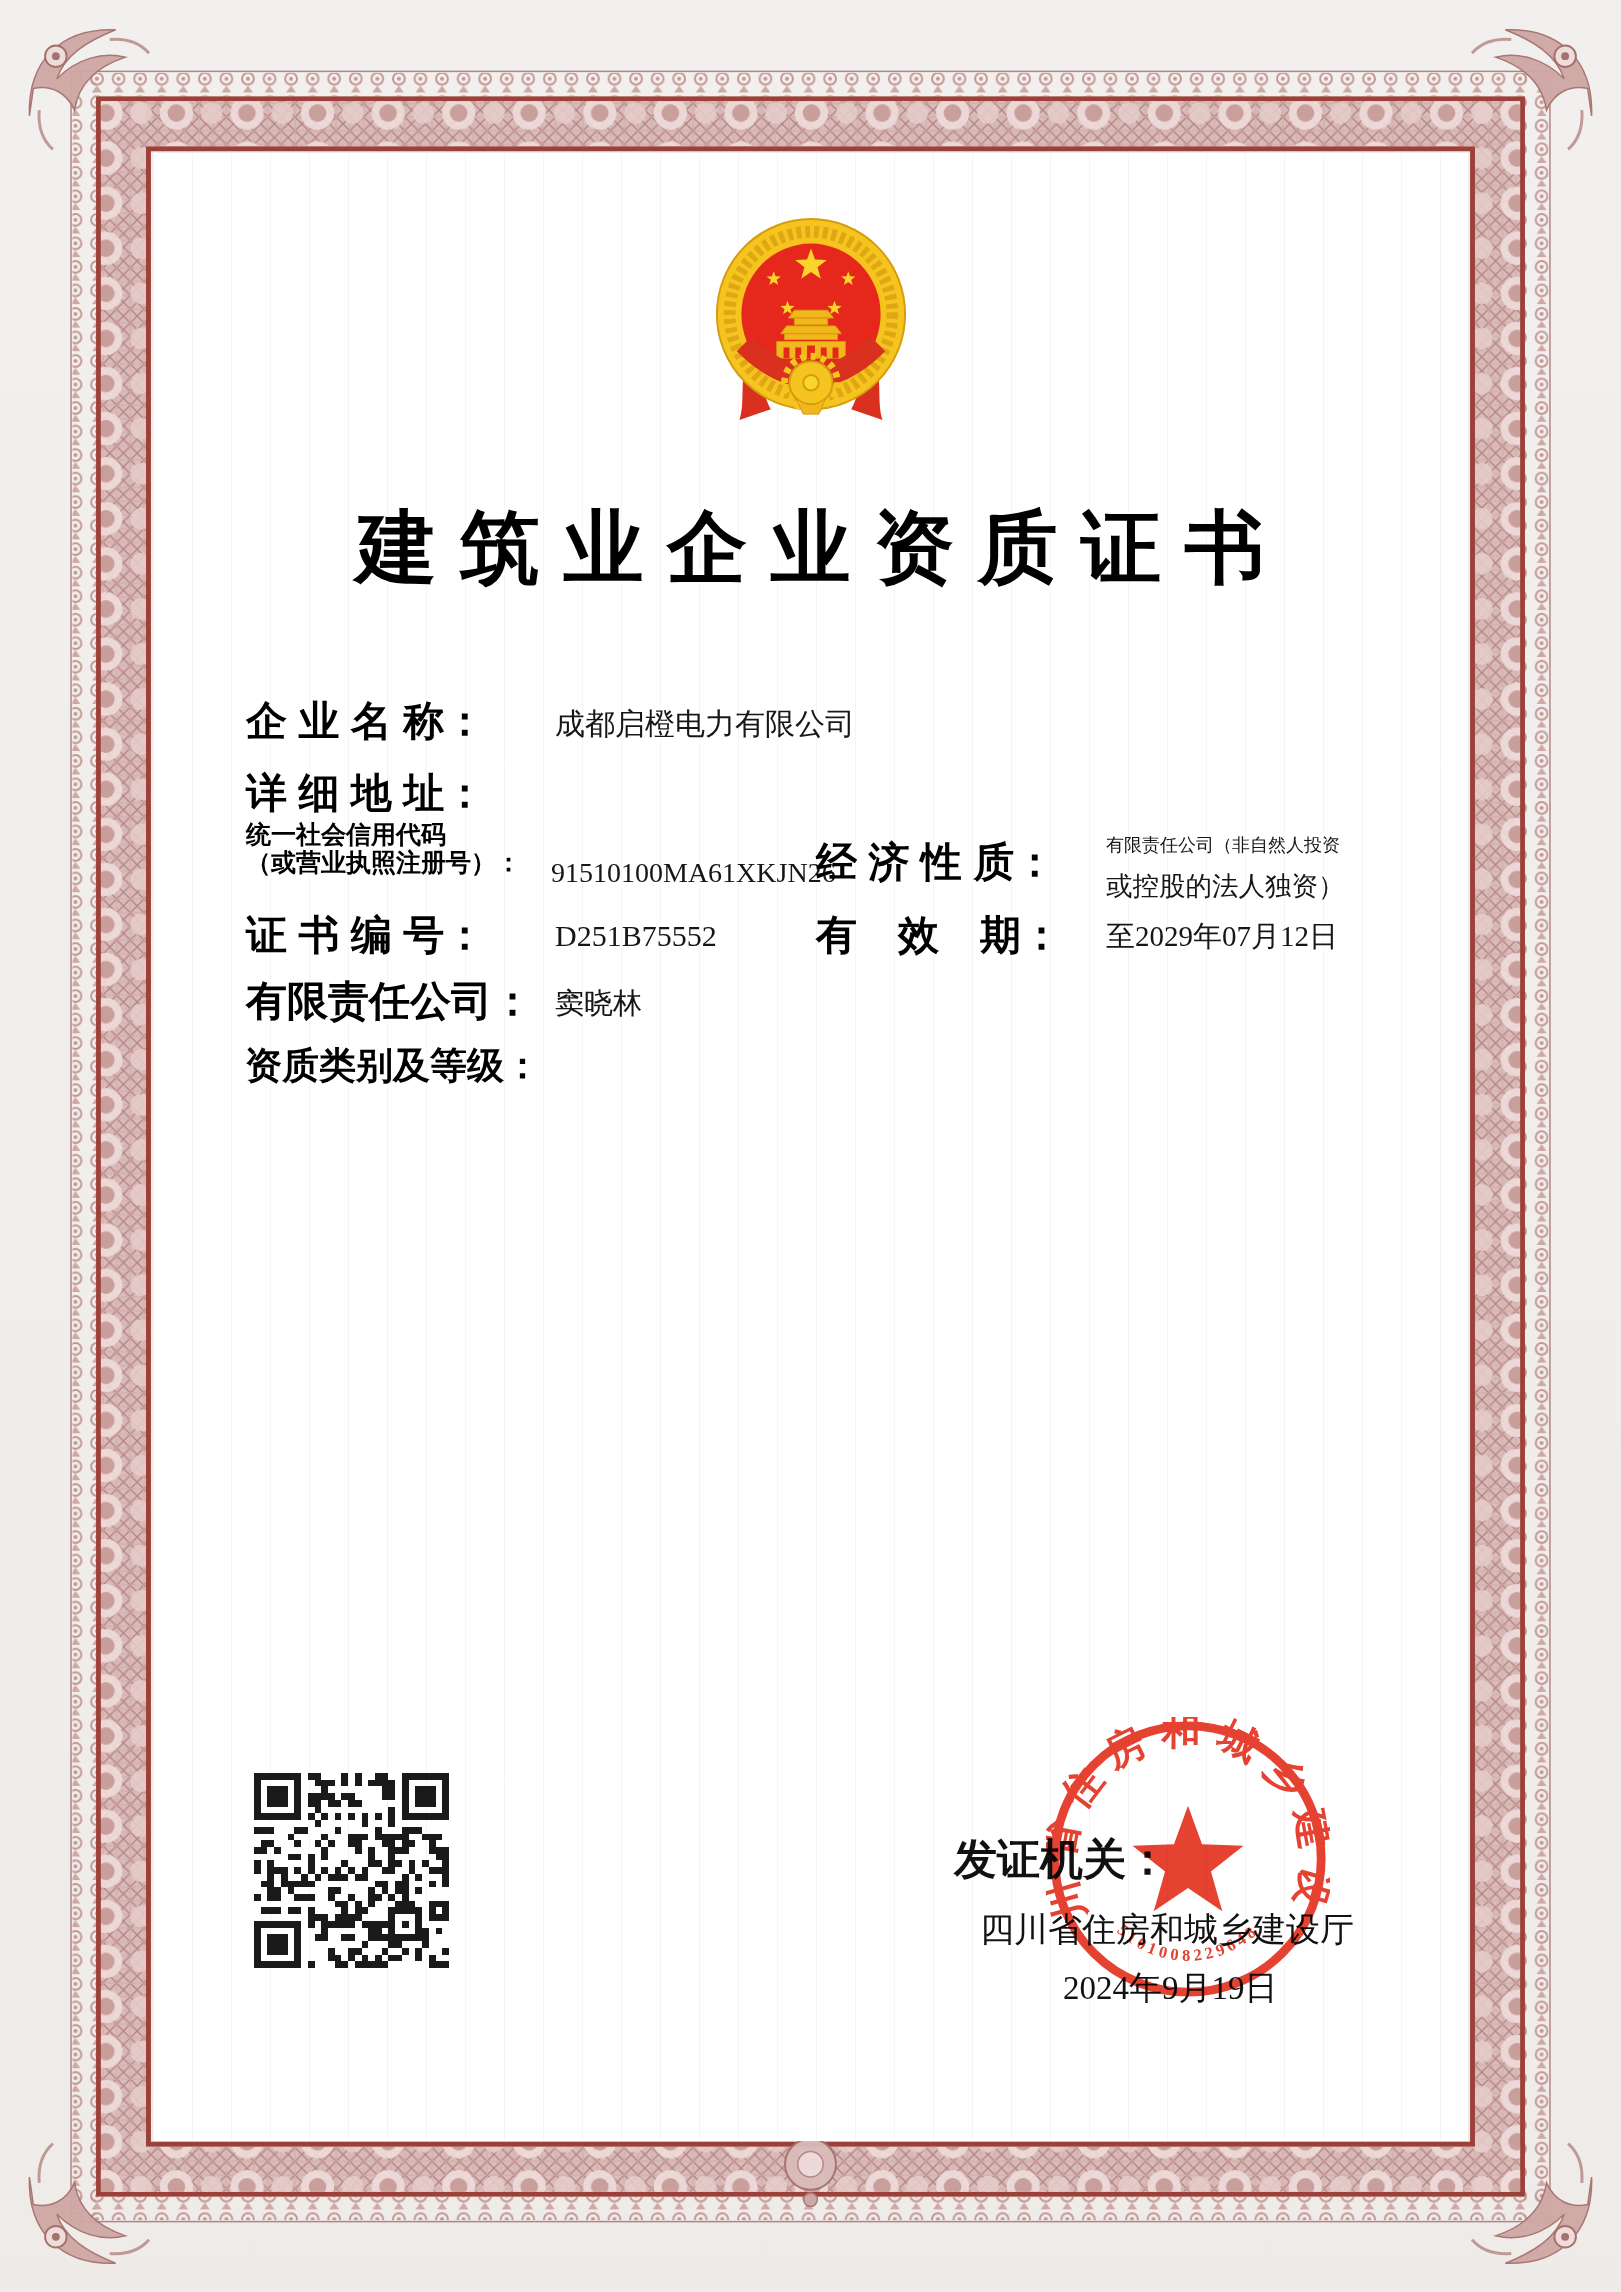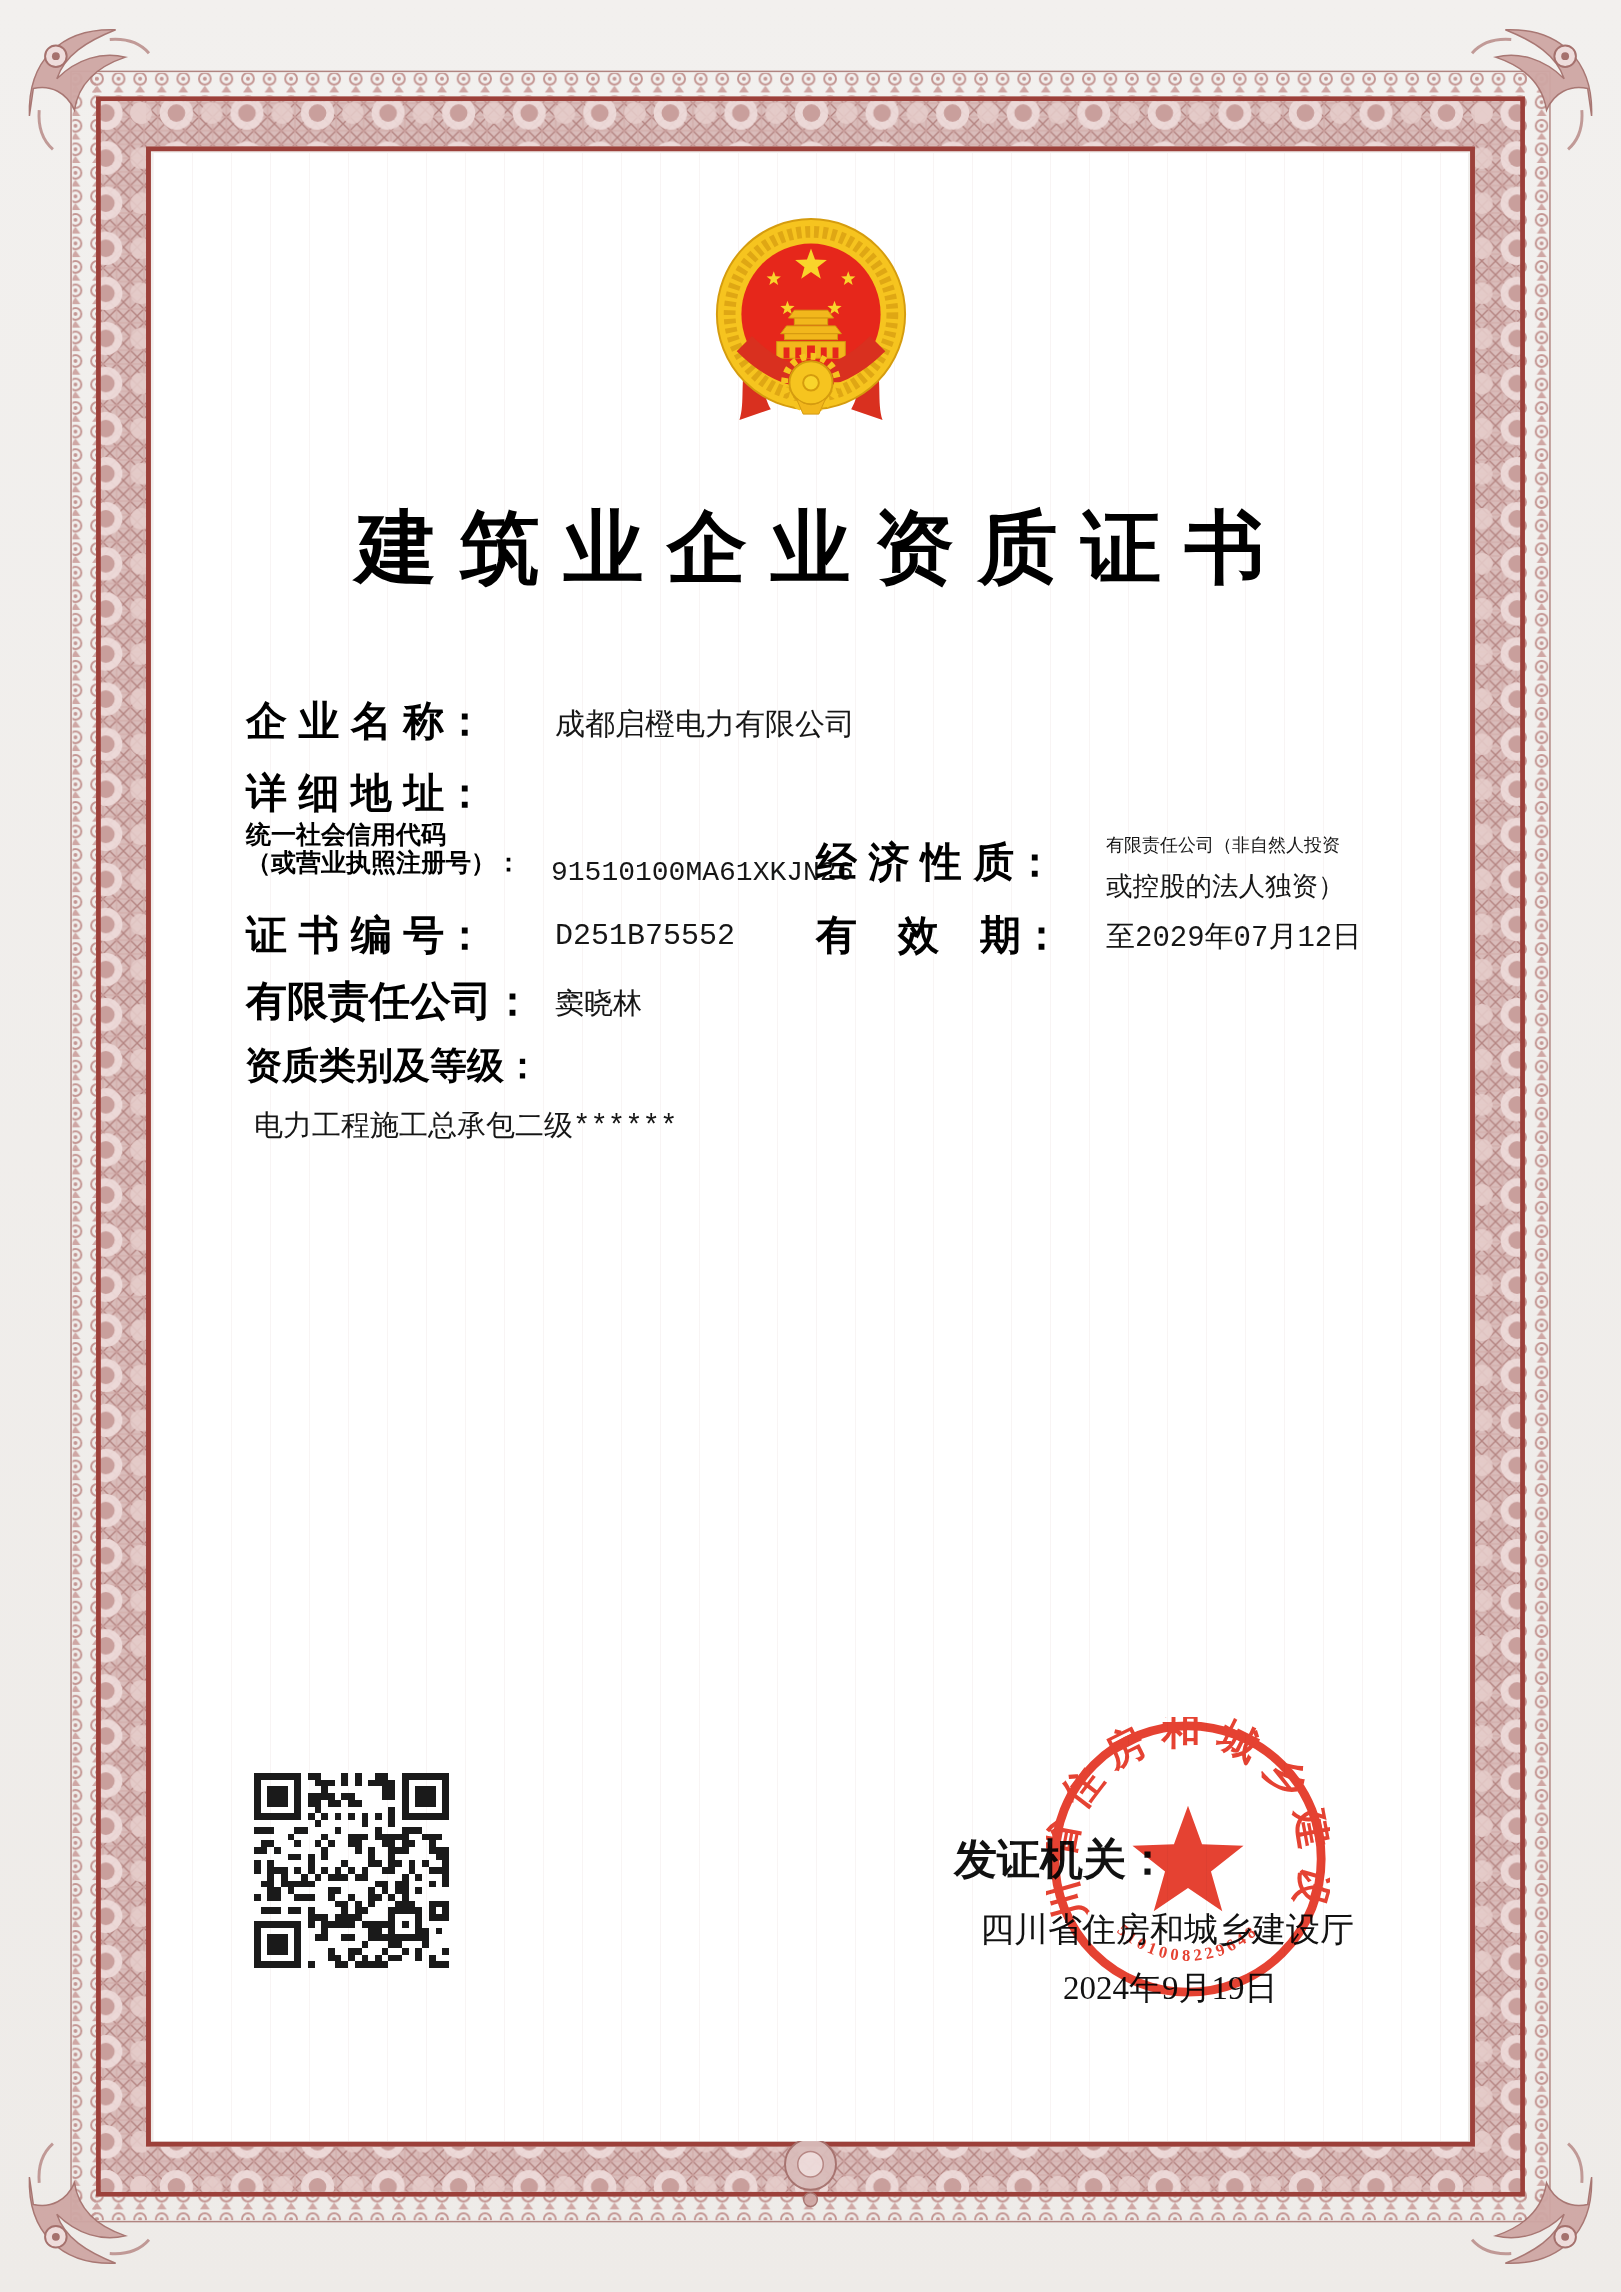--- a/index.html
+++ b/index.html
@@ -9,21 +9,21 @@
   .inner-paper{position:absolute;left:153px;top:153px;width:1315px;height:1988px;z-index:1;
         background:
           repeating-linear-gradient(90deg, rgba(186,150,148,0.10) 0px, rgba(186,150,148,0.10) 1px, rgba(0,0,0,0) 1px, rgba(0,0,0,0) 39px),
           #ffffff;}
   .content{position:absolute;left:0;top:0;width:1621px;height:2293px;z-index:2;}
   .emblem{position:absolute;left:712px;top:216px;}
   .title{position:absolute;left:0;top:495px;width:1621px;text-align:center;
          font-size:80px;font-weight:bold;letter-spacing:23.5px;padding-left:23.5px;box-sizing:border-box;
          font-family:"Liberation Sans","DejaVu Sans",sans-serif;color:#000;}
   .lbl{position:absolute;font-weight:bold;color:#000;white-space:nowrap;}
-  .val{position:absolute;font-family:Liberation Mono, monospace;color:#161616;white-space:nowrap;}
+  .val{position:absolute;font-family:Liberation Serif, serif;color:#161616;white-space:nowrap;}
   .lbl-main{font-size:41px;}
   .lbl-small{font-size:25px;line-height:27.4px;}
   .qr{position:absolute;left:254px;top:1773px;}
   .issuer-label{position:absolute;left:954px;top:1831px;font-size:43px;font-weight:bold;}
   .issuer-name{position:absolute;left:980px;top:1907px;font-size:34px;font-family:"Liberation Serif","DejaVu Serif",serif;}
   .issue-date{position:absolute;left:1063px;top:1966px;font-size:33px;font-family:"Liberation Serif","DejaVu Serif",serif;}
   .seal{position:absolute;left:1046px;top:1717px;z-index:3;mix-blend-mode:multiply;opacity:0.93;}
   .seal text{font-family:"Liberation Serif","DejaVu Serif",serif;font-weight:bold;}
 </style>
 </head>
@@ -151,21 +151,20 @@
     <div class="lbl lbl-main" style="left:246px;top:908px;">证 书 编 号：</div>
     <div class="val" style="left:555px;top:919px;font-size:30px;">D251B75552</div>
 
     <div class="lbl lbl-main" style="left:816px;top:908px;">有　效　期：</div>
     <div class="val" style="left:1106px;top:917px;font-size:29px;">至2029年07月12日</div>
 
     <div class="lbl lbl-main" style="left:246px;top:974px;">有限责任公司：</div>
     <div class="val" style="left:555px;top:984px;font-size:29px;">窦晓林</div>
 
     <div class="lbl" style="left:245px;top:1041px;font-size:37px;">资质类别及等级：</div>
-    <div class="val" style="left:254px;top:1106px;font-size:29px;">电力工程施工总承包二级******</div>
 
     <svg class="qr" width="195" height="195" viewBox="0 0 29 29" shape-rendering="crispEdges">
         <rect x="0" y="0" width="1" height="1" fill="#1a1a1a"></rect>
         <rect x="1" y="0" width="1" height="1" fill="#1a1a1a"></rect>
         <rect x="2" y="0" width="1" height="1" fill="#1a1a1a"></rect>
         <rect x="3" y="0" width="1" height="1" fill="#1a1a1a"></rect>
         <rect x="4" y="0" width="1" height="1" fill="#1a1a1a"></rect>
         <rect x="5" y="0" width="1" height="1" fill="#1a1a1a"></rect>
         <rect x="6" y="0" width="1" height="1" fill="#1a1a1a"></rect>
         <rect x="8" y="0" width="1" height="1" fill="#1a1a1a"></rect>

